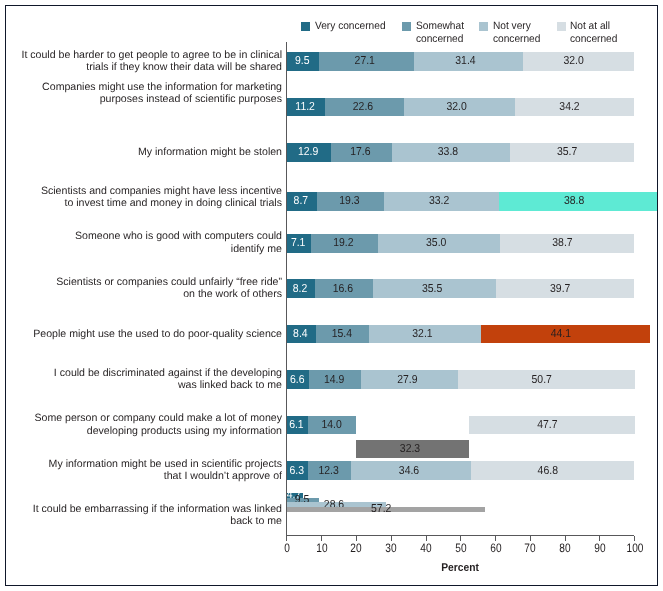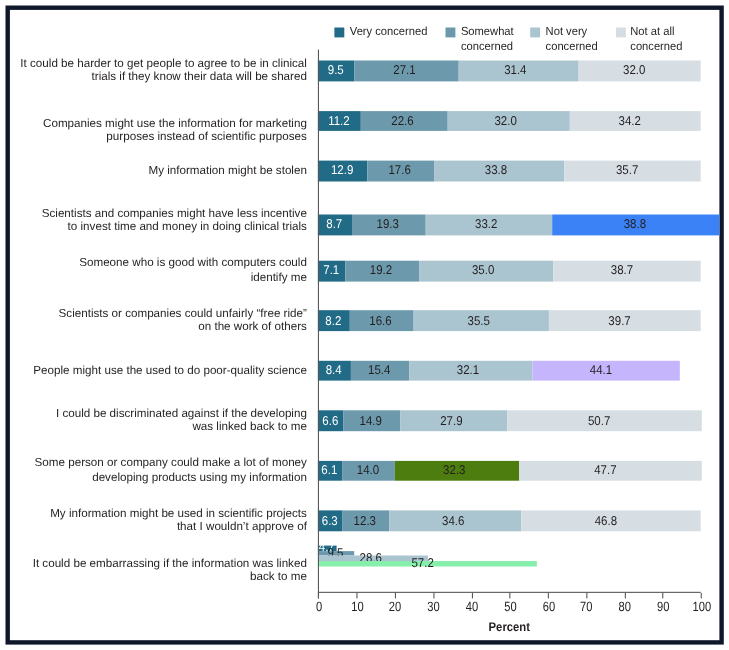--- a/index.html
+++ b/index.html
@@ -6,21 +6,21 @@
   html, body { margin:0; padding:0; background:#ffffff; }
   body {
     width:663px; height:591px;
     font-family:"Liberation Sans", sans-serif;
     -webkit-font-smoothing:antialiased;
     text-rendering:geometricPrecision;
   }
   #figure {
     position:absolute; left:5px; top:5px;
     width:653px; height:581px;
-    border:4px solid #0f172a;
+    border:1px solid #0f172a;
     box-sizing:border-box; background:#fff;
     overflow:hidden;
   }
   #legend { position:absolute; left:0; top:0; width:651px; height:40px; }
   .legend-item { position:absolute; top:9px; }
   .legend-swatch { position:absolute; width:9px; height:8.8px; }
   .legend-label {
     position:absolute;
     font-size:10.7px; line-height:12.45px; color:#231f20;
     white-space:pre;
@@ -87,21 +87,21 @@
         <div class="seg" style="width: 94.2538px; background: rgb(108, 154, 172);">
           <span class="seg-val" style="transform: translate(-1.38px, -50%) scaleX(0.9);">27.1</span>
         </div>
         <div class="seg" style="width: 109.209px; background: rgb(170, 196, 208);">
           <span class="seg-val" style="transform: translate(-3.14px, -50%) scaleX(0.9);">31.4</span>
         </div>
         <div class="seg" style="width: 111.296px; background: rgb(214, 222, 227);">
           <span class="seg-val" style="transform: translate(-5.04px, -50%) scaleX(0.9);">32.0</span>
         </div>
       </div>
-      <div class="cat-label" style="right: 375px; top: 97px; line-height: 12.45px;">Companies might use the information for marketing
+      <div class="cat-label" style="right: 375px; top: 75px; line-height: 12.45px;">Companies might use the information for marketing
 purposes instead of scientific purposes</div>
       <div class="bar" style="left: 280.4px; top: 91.65px; height: 18.5px;">
         <div class="seg dark" style="width: 38.9536px; background: rgb(33, 107, 134);">
           <span class="seg-val" style="transform: translate(-0.34px, -50%) scaleX(0.9);">11.2</span>
         </div>
         <div class="seg" style="width: 78.6028px; background: rgb(108, 154, 172);">
           <span class="seg-val" style="transform: translate(-1.35px, -50%) scaleX(0.9);">22.6</span>
         </div>
         <div class="seg" style="width: 111.296px; background: rgb(170, 196, 208);">
           <span class="seg-val" style="transform: translate(-2.99px, -50%) scaleX(0.9);">32.0</span>
@@ -130,21 +130,21 @@
       <div class="bar" style="left: 280.4px; top: 186px; height: 18.5px;">
         <div class="seg dark" style="width: 30.2586px; background: rgb(33, 107, 134);">
           <span class="seg-val" style="transform: translate(-0.26px, -50%) scaleX(0.9);">8.7</span>
         </div>
         <div class="seg" style="width: 67.1254px; background: rgb(108, 154, 172);">
           <span class="seg-val" style="transform: translate(-1.1px, -50%) scaleX(0.9);">19.3</span>
         </div>
         <div class="seg" style="width: 115.47px; background: rgb(170, 196, 208);">
           <span class="seg-val" style="transform: translate(-2.68px, -50%) scaleX(0.9);">33.2</span>
         </div>
-        <div class="seg" style="width: 160px; background: #3b82f6;">
+        <div class="seg" style="width: 160px; background: #5eead4;">
           <span class="seg-val" style="transform: translate(-4.84px, -50%) scaleX(0.9);">38.8</span>
         </div>
       </div>
       <div class="cat-label" style="right: 375px; top: 224.33px; line-height: 12.45px;">Someone who is good with computers could
 identify me</div>
       <div class="bar" style="left: 280.4px; top: 228px; height: 18.5px;">
         <div class="seg dark" style="width: 24.6938px; background: rgb(33, 107, 134);">
           <span class="seg-val" style="transform: translate(-0.21px, -50%) scaleX(0.9);">7.1</span>
         </div>
         <div class="seg" style="width: 66.7776px; background: rgb(108, 154, 172);">
@@ -177,21 +177,21 @@
       <div class="bar" style="left: 280.4px; top: 318.9px; height: 18.5px;">
         <div class="seg dark" style="width: 29.2152px; background: rgb(33, 107, 134);">
           <span class="seg-val" style="transform: translate(-0.25px, -50%) scaleX(0.9);">8.4</span>
         </div>
         <div class="seg" style="width: 53.5612px; background: rgb(108, 154, 172);">
           <span class="seg-val" style="transform: translate(-0.97px, -50%) scaleX(0.9);">15.4</span>
         </div>
         <div class="seg" style="width: 111.644px; background: rgb(170, 196, 208);">
           <span class="seg-val" style="transform: translate(-2.39px, -50%) scaleX(0.9);">32.1</span>
         </div>
-        <div class="seg" style="width: 134px; background: #c4b5fd;">
+        <div class="seg" style="width: 169px; background: #c2410c;">
           <span class="seg-val" style="transform: translate(-4.68px, -50%) scaleX(0.9);">44.1</span>
         </div>
       </div>
       <div class="cat-label" style="right: 375px; top: 360.68px; line-height: 12.45px;">I could be discriminated against if the developing
 was linked back to me</div>
       <div class="bar" style="left: 280.4px; top: 364.35px; height: 18.5px;">
         <div class="seg dark" style="width: 22.9548px; background: rgb(33, 107, 134);">
           <span class="seg-val" style="transform: translate(-0.2px, -50%) scaleX(0.9);">6.6</span>
         </div>
         <div class="seg" style="width: 51.8222px; background: rgb(108, 154, 172);">
@@ -206,21 +206,21 @@
       </div>
       <div class="cat-label" style="right: 375px; top: 406.13px; line-height: 12.45px;">Some person or company could make a lot of money
 developing products using my information</div>
       <div class="bar" style="left: 280.4px; top: 409.8px; height: 18.5px;">
         <div class="seg dark" style="width: 21.2158px; background: rgb(33, 107, 134);">
           <span class="seg-val" style="transform: translate(-0.18px, -50%) scaleX(0.9);">6.1</span>
         </div>
         <div class="seg" style="width: 48.692px; background: rgb(108, 154, 172);">
           <span class="seg-val" style="transform: translate(-0.79px, -50%) scaleX(0.9);">14.0</span>
         </div>
-        <div class="seg" style="width: 112.339px; background: #4d7c0f;">
+        <div class="seg" style="width: 112.339px; background: #737373; margin-top: 24px;">
           <span class="seg-val" style="transform: translate(-2.17px, -50%) scaleX(0.9);">32.3</span>
         </div>
         <div class="seg" style="width: 165.901px; background: rgb(214, 222, 227);">
           <span class="seg-val" style="transform: translate(-4.58px, -50%) scaleX(0.9);">47.7</span>
         </div>
       </div>
       <div class="cat-label" style="right: 375px; top: 451.58px; line-height: 12.45px;">My information might be used in scientific projects
 that I wouldn’t approve of</div>
       <div class="bar" style="left: 280.4px; top: 455.25px; height: 18.5px;">
         <div class="seg dark" style="width: 21.9114px; background: rgb(33, 107, 134);">
@@ -241,21 +241,21 @@
       <div class="bar" style="left: 280.4px; top: 487px; height: 18.5px; flex-direction: column;">
         <div class="seg dark" style="width: 16.3466px; background: rgb(33, 107, 134);">
           <span class="seg-val" style="transform: translate(-0.14px, -50%) scaleX(0.9);">4.7</span>
         </div>
         <div class="seg" style="width: 33.041px; background: rgb(108, 154, 172);">
           <span class="seg-val" style="transform: translate(-0.57px, -50%) scaleX(0.9);">9.5</span>
         </div>
         <div class="seg" style="width: 99.4708px; background: rgb(170, 196, 208);">
           <span class="seg-val" style="transform: translate(-1.71px, -50%) scaleX(0.9);">28.6</span>
         </div>
-        <div class="seg" style="width: 198.942px; background: #86efac;">
+        <div class="seg" style="width: 198.942px; background: #a3a3a3;">
           <span class="seg-val" style="transform: translate(-4.28px, -50%) scaleX(0.9);">57.2</span>
         </div>
       </div>
     </div>
   <div id="axis">
       <div class="axis-line" style="left: 280.4px; top: 529.2px; width: 347.8px; height: 1px;"></div>
       <div class="axis-line" style="left: 280.4px; top: 35.8px; width: 1px; height: 499.2px;"></div>
       <div class="tick" style="left: 280px; top: 529.8px; height: 4.9px;"></div>
       <div class="tick-label" style="left: 280.9px; top: 535.2px;">0</div>
       <div class="tick" style="left: 315px; top: 529.8px; height: 4.9px;"></div>

